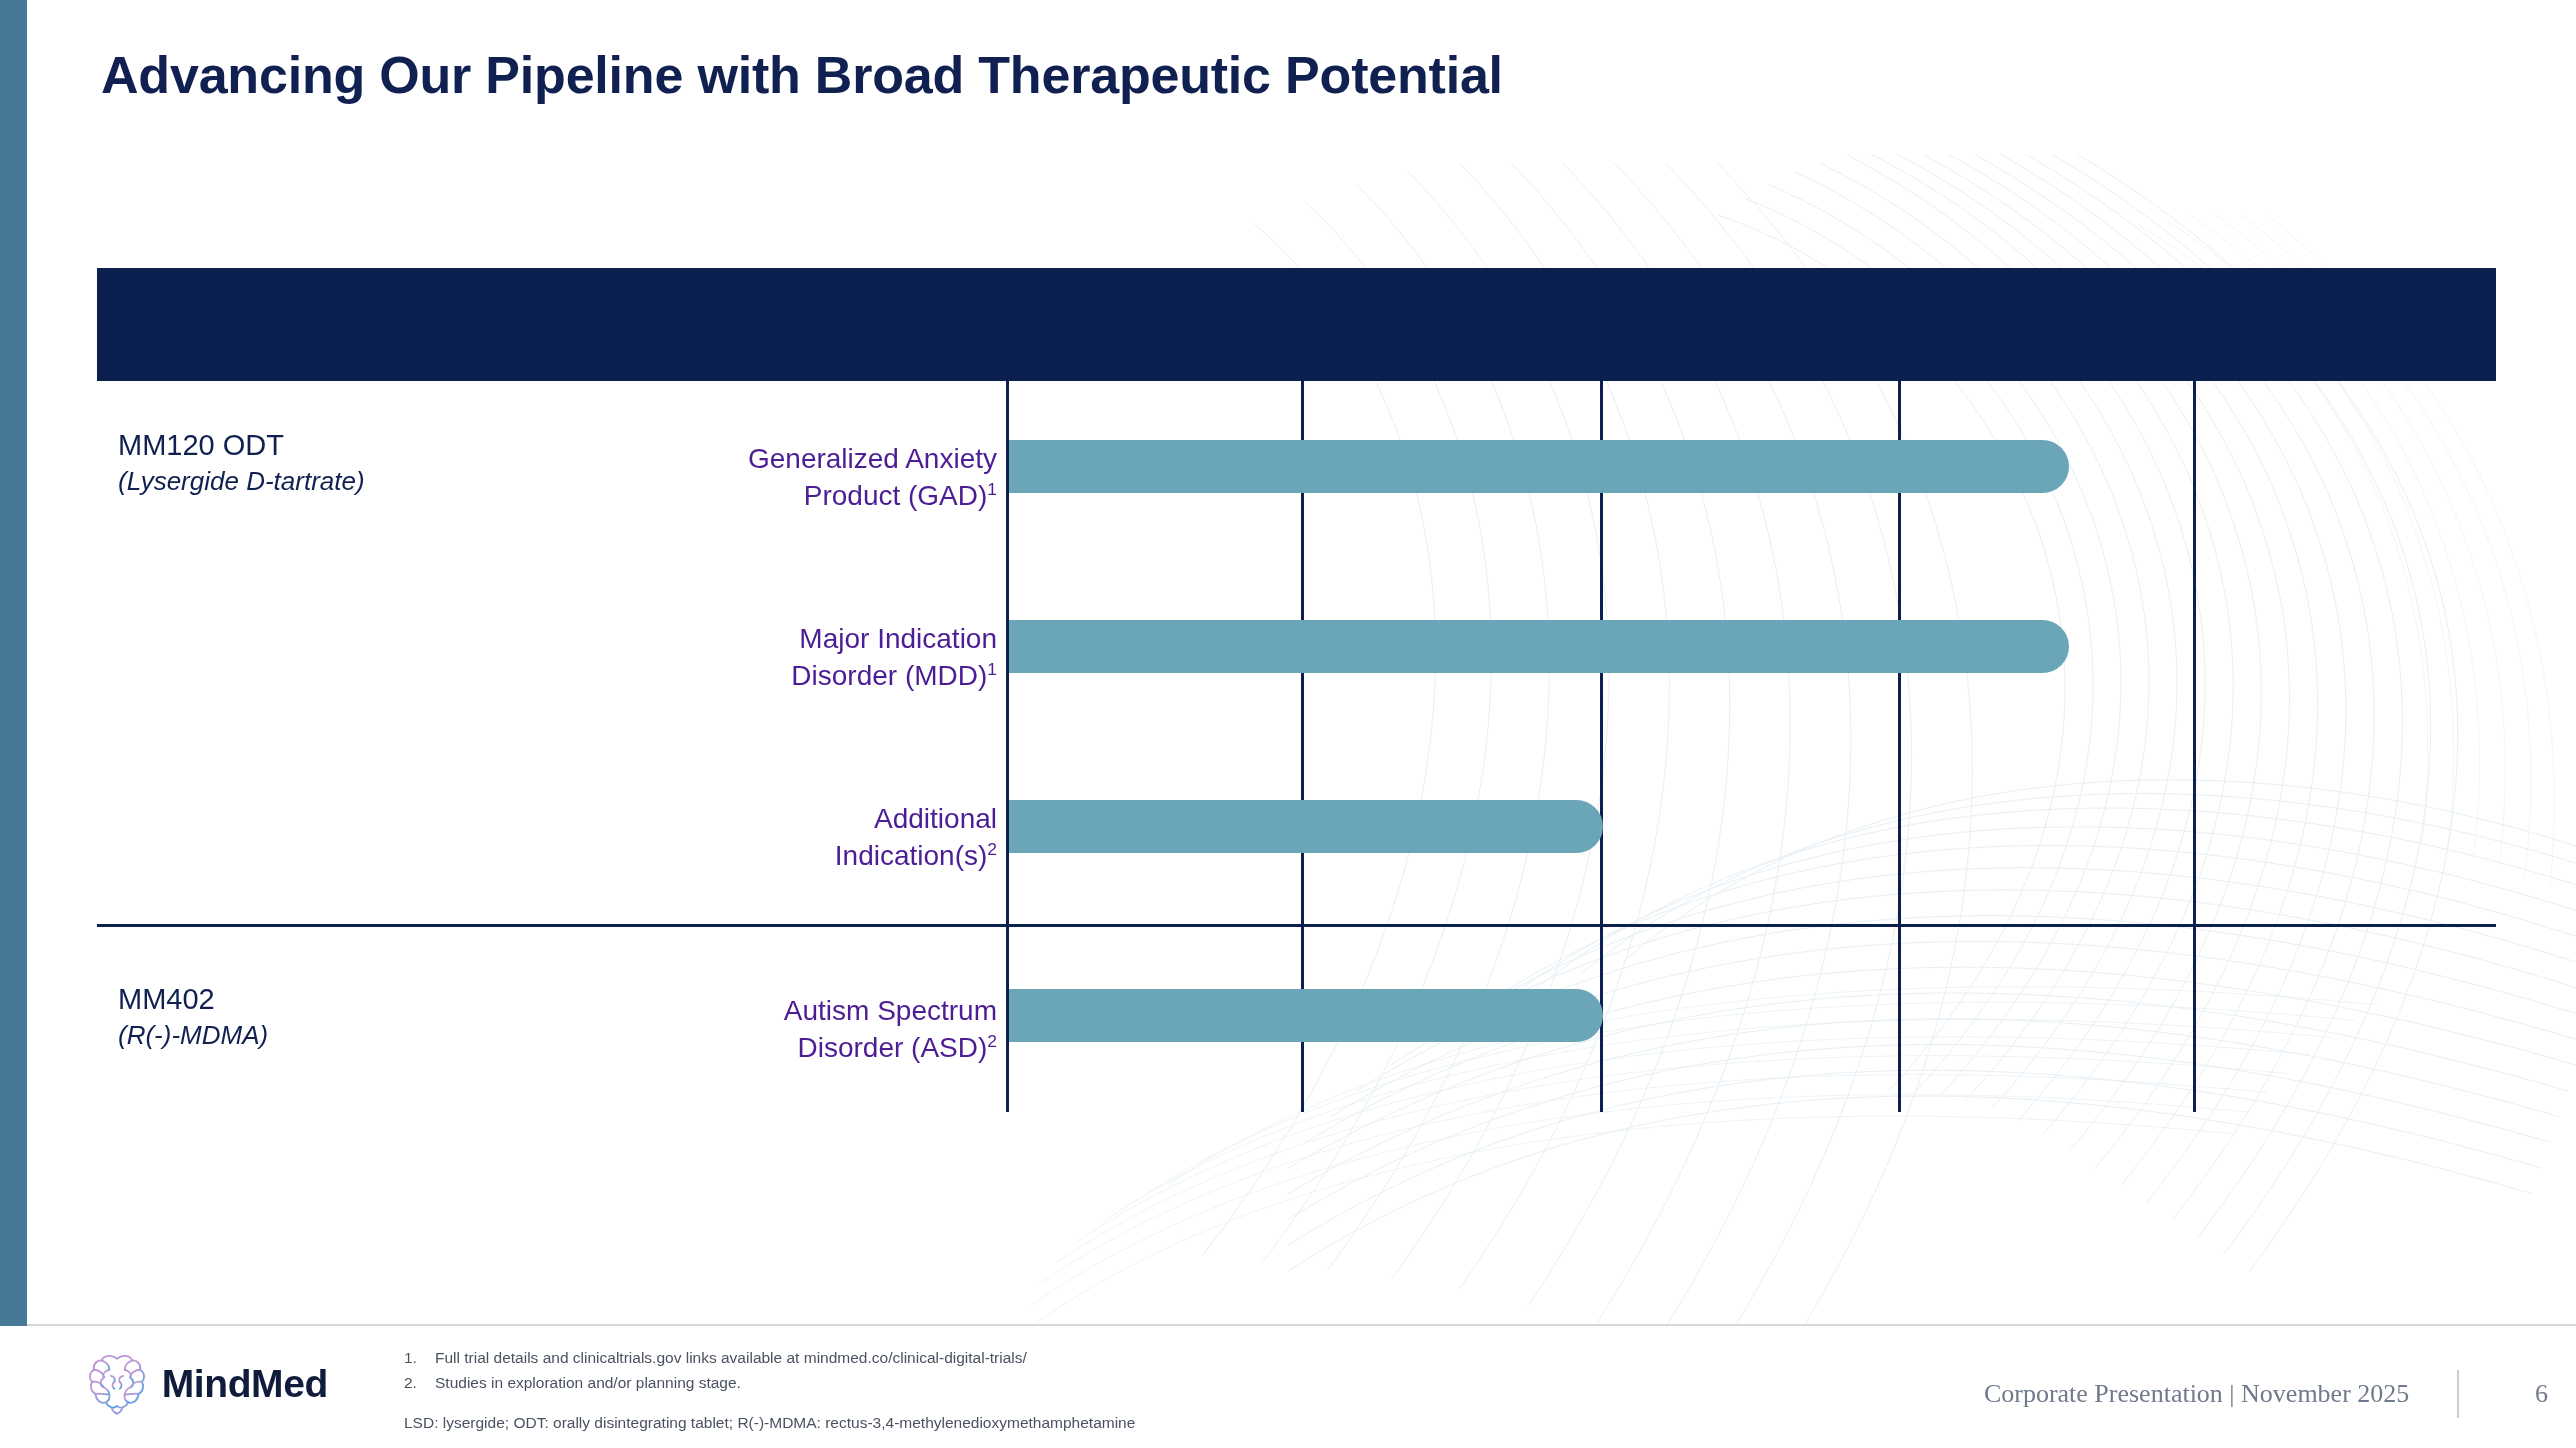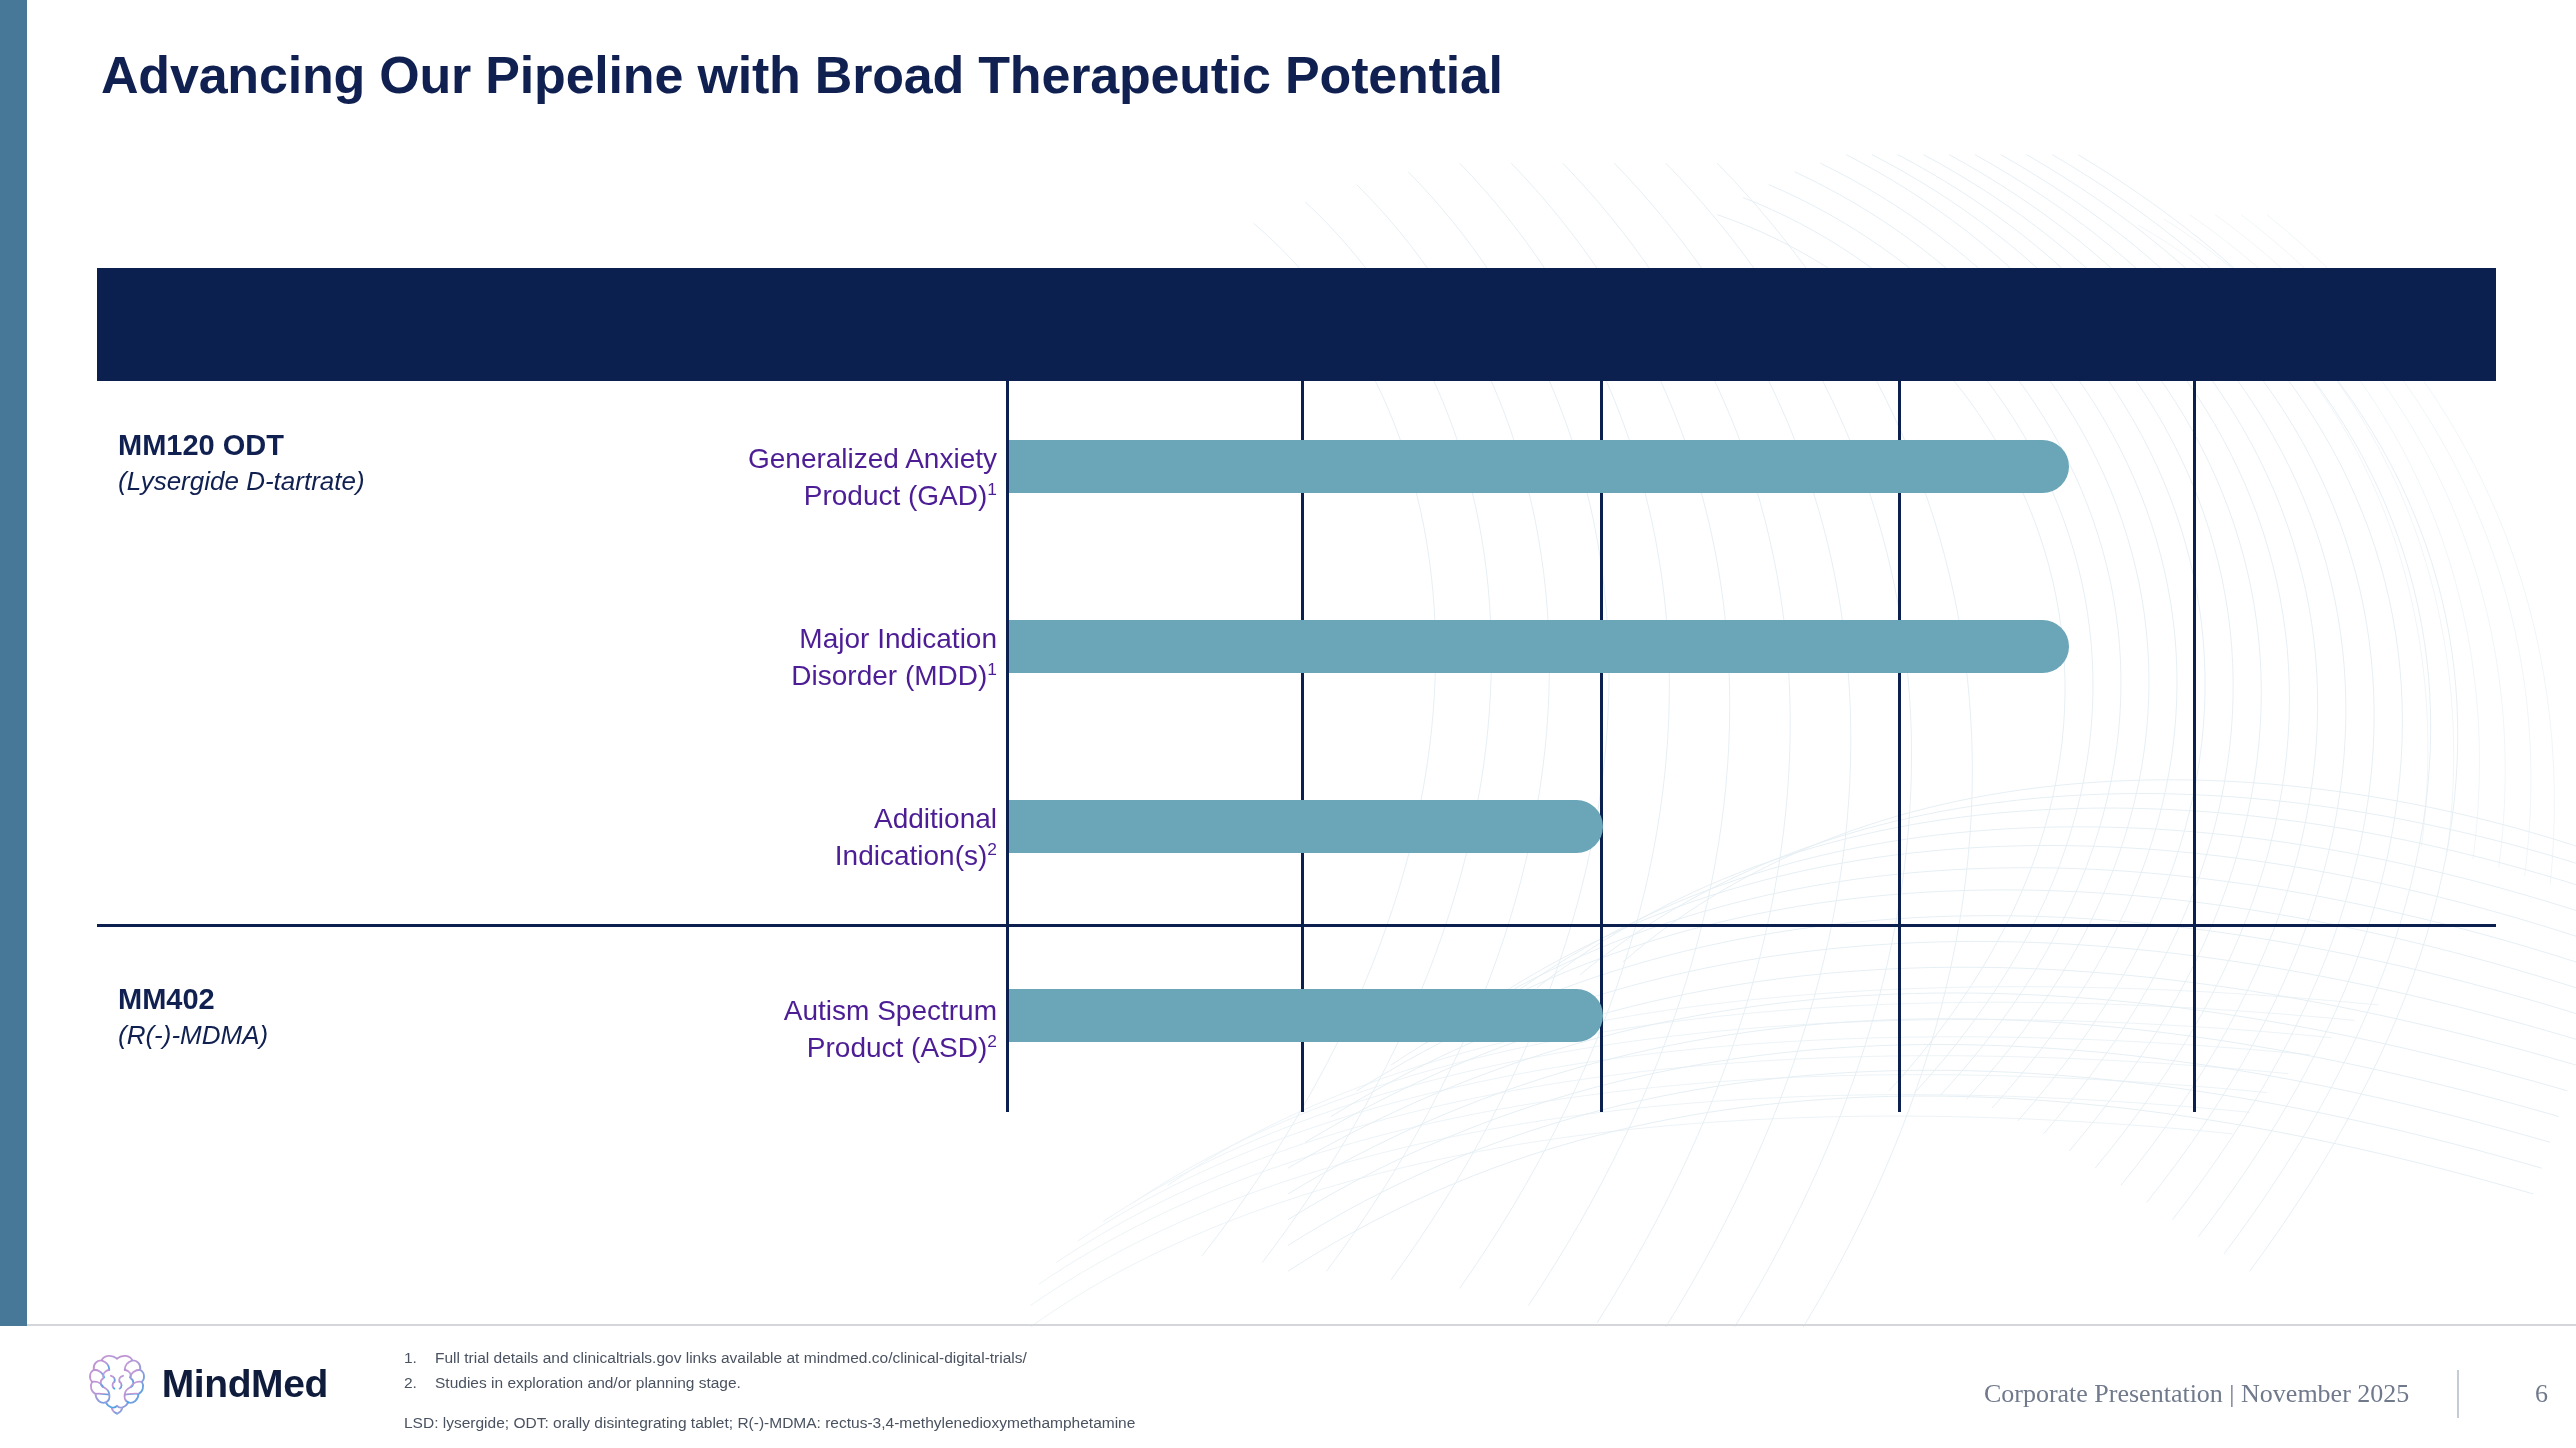--- a/index.html
+++ b/index.html
@@ -87,21 +87,21 @@
   
   .product-block {
     position: absolute;
     left: 118px;
     width: 550px;
     z-index: 4;
     color: #102050;
   }
   .product-name {
     font-size: 29px;
-    font-weight: bold;
+    font-weight: normal;
     line-height: 1.25;
   }
   .product-sub {
     font-size: 26px;
     font-style: italic;
     line-height: 1.3;
     margin-top: 2px;
   }
 
   
@@ -332,21 +332,21 @@
 
 <div class="row-divider" style="left:97px; top:924px; width:2399px;"></div>
 
 <div class="product-block" style="top:981px;">
   <div class="product-name">MM402</div>
   <div class="product-sub">(R(-)-MDMA)</div>
 </div>
 
 <div class="indication" style="top:992px;">
   <span>Autism Spectrum</span><br>
-  <span>Product (ASD)</span><sup>2</sup>
+  <span>Disorder (ASD)</span><sup>2</sup>
 </div>
 <div class="pipe-bar" style="left:1009px; top:989px; width:594px;"></div>
 
 <div class="footer-rule"></div>
 
 <div class="logo-wrap">
   <svg width="62" height="67" viewBox="0 0 72 78" aria-hidden="true">
     <defs>
       <linearGradient id="brainGrad" x1="0%" y1="0%" x2="100%" y2="100%">
         <stop offset="0%" stop-color="#b98fd0"></stop>

